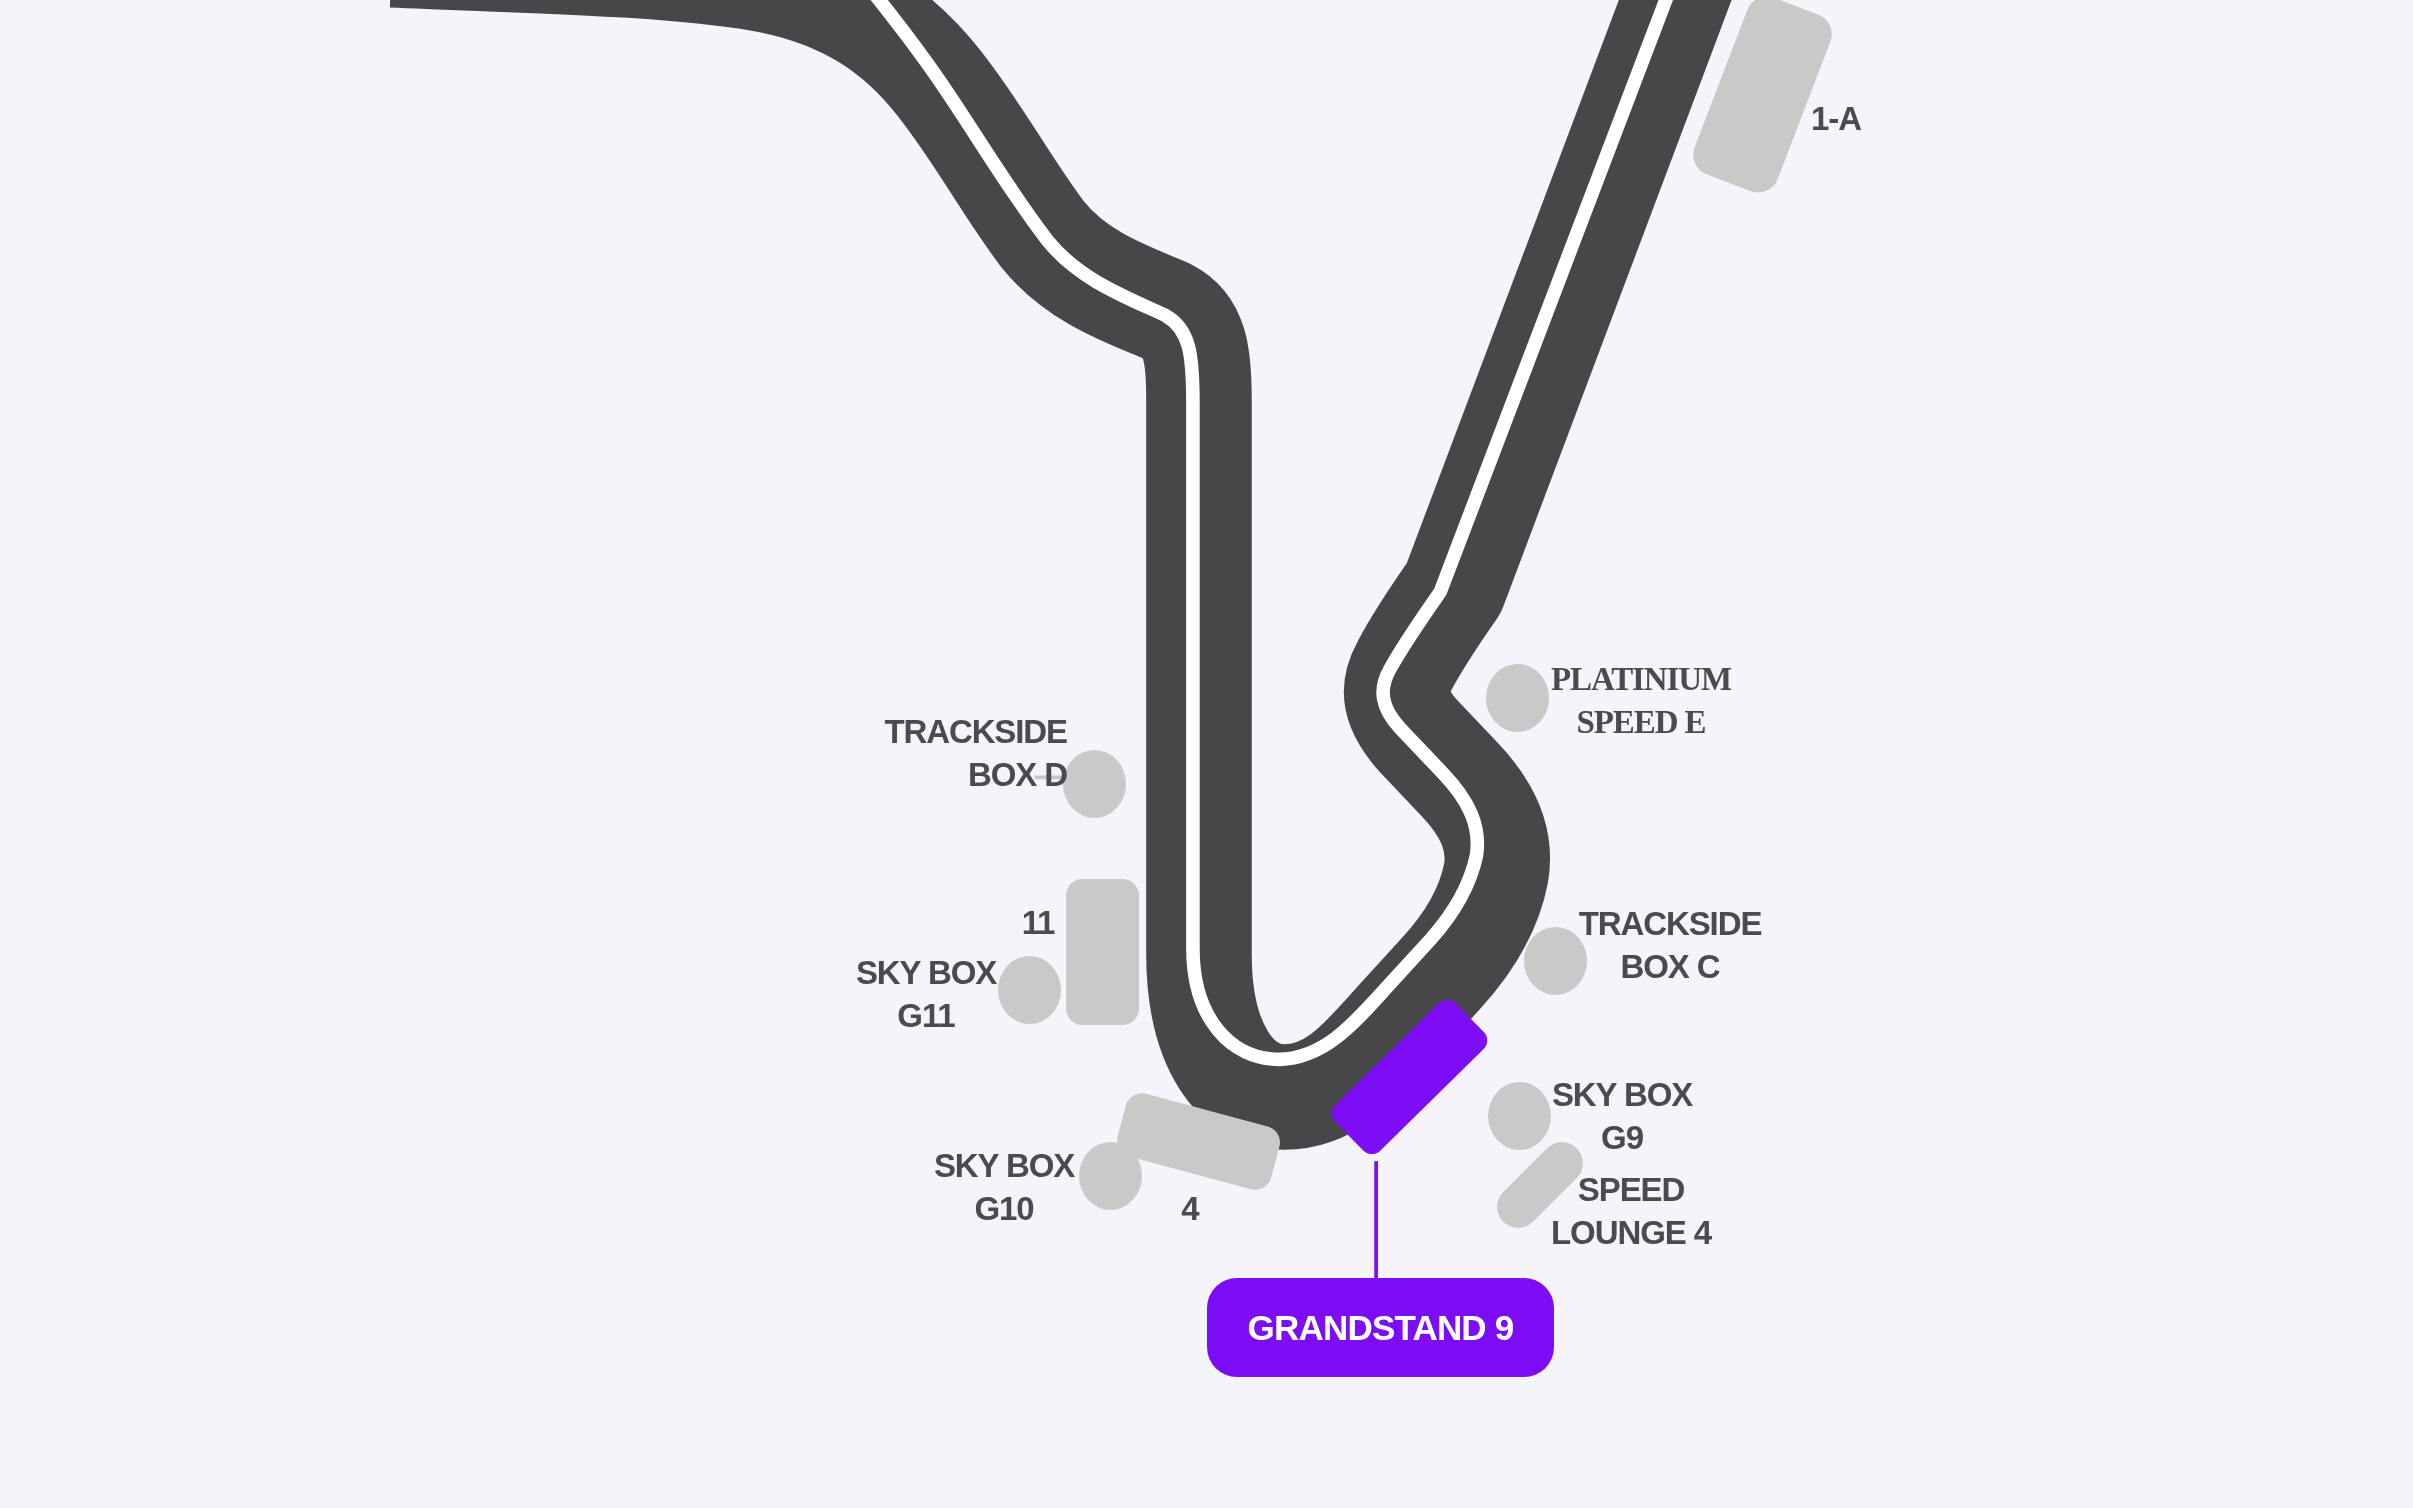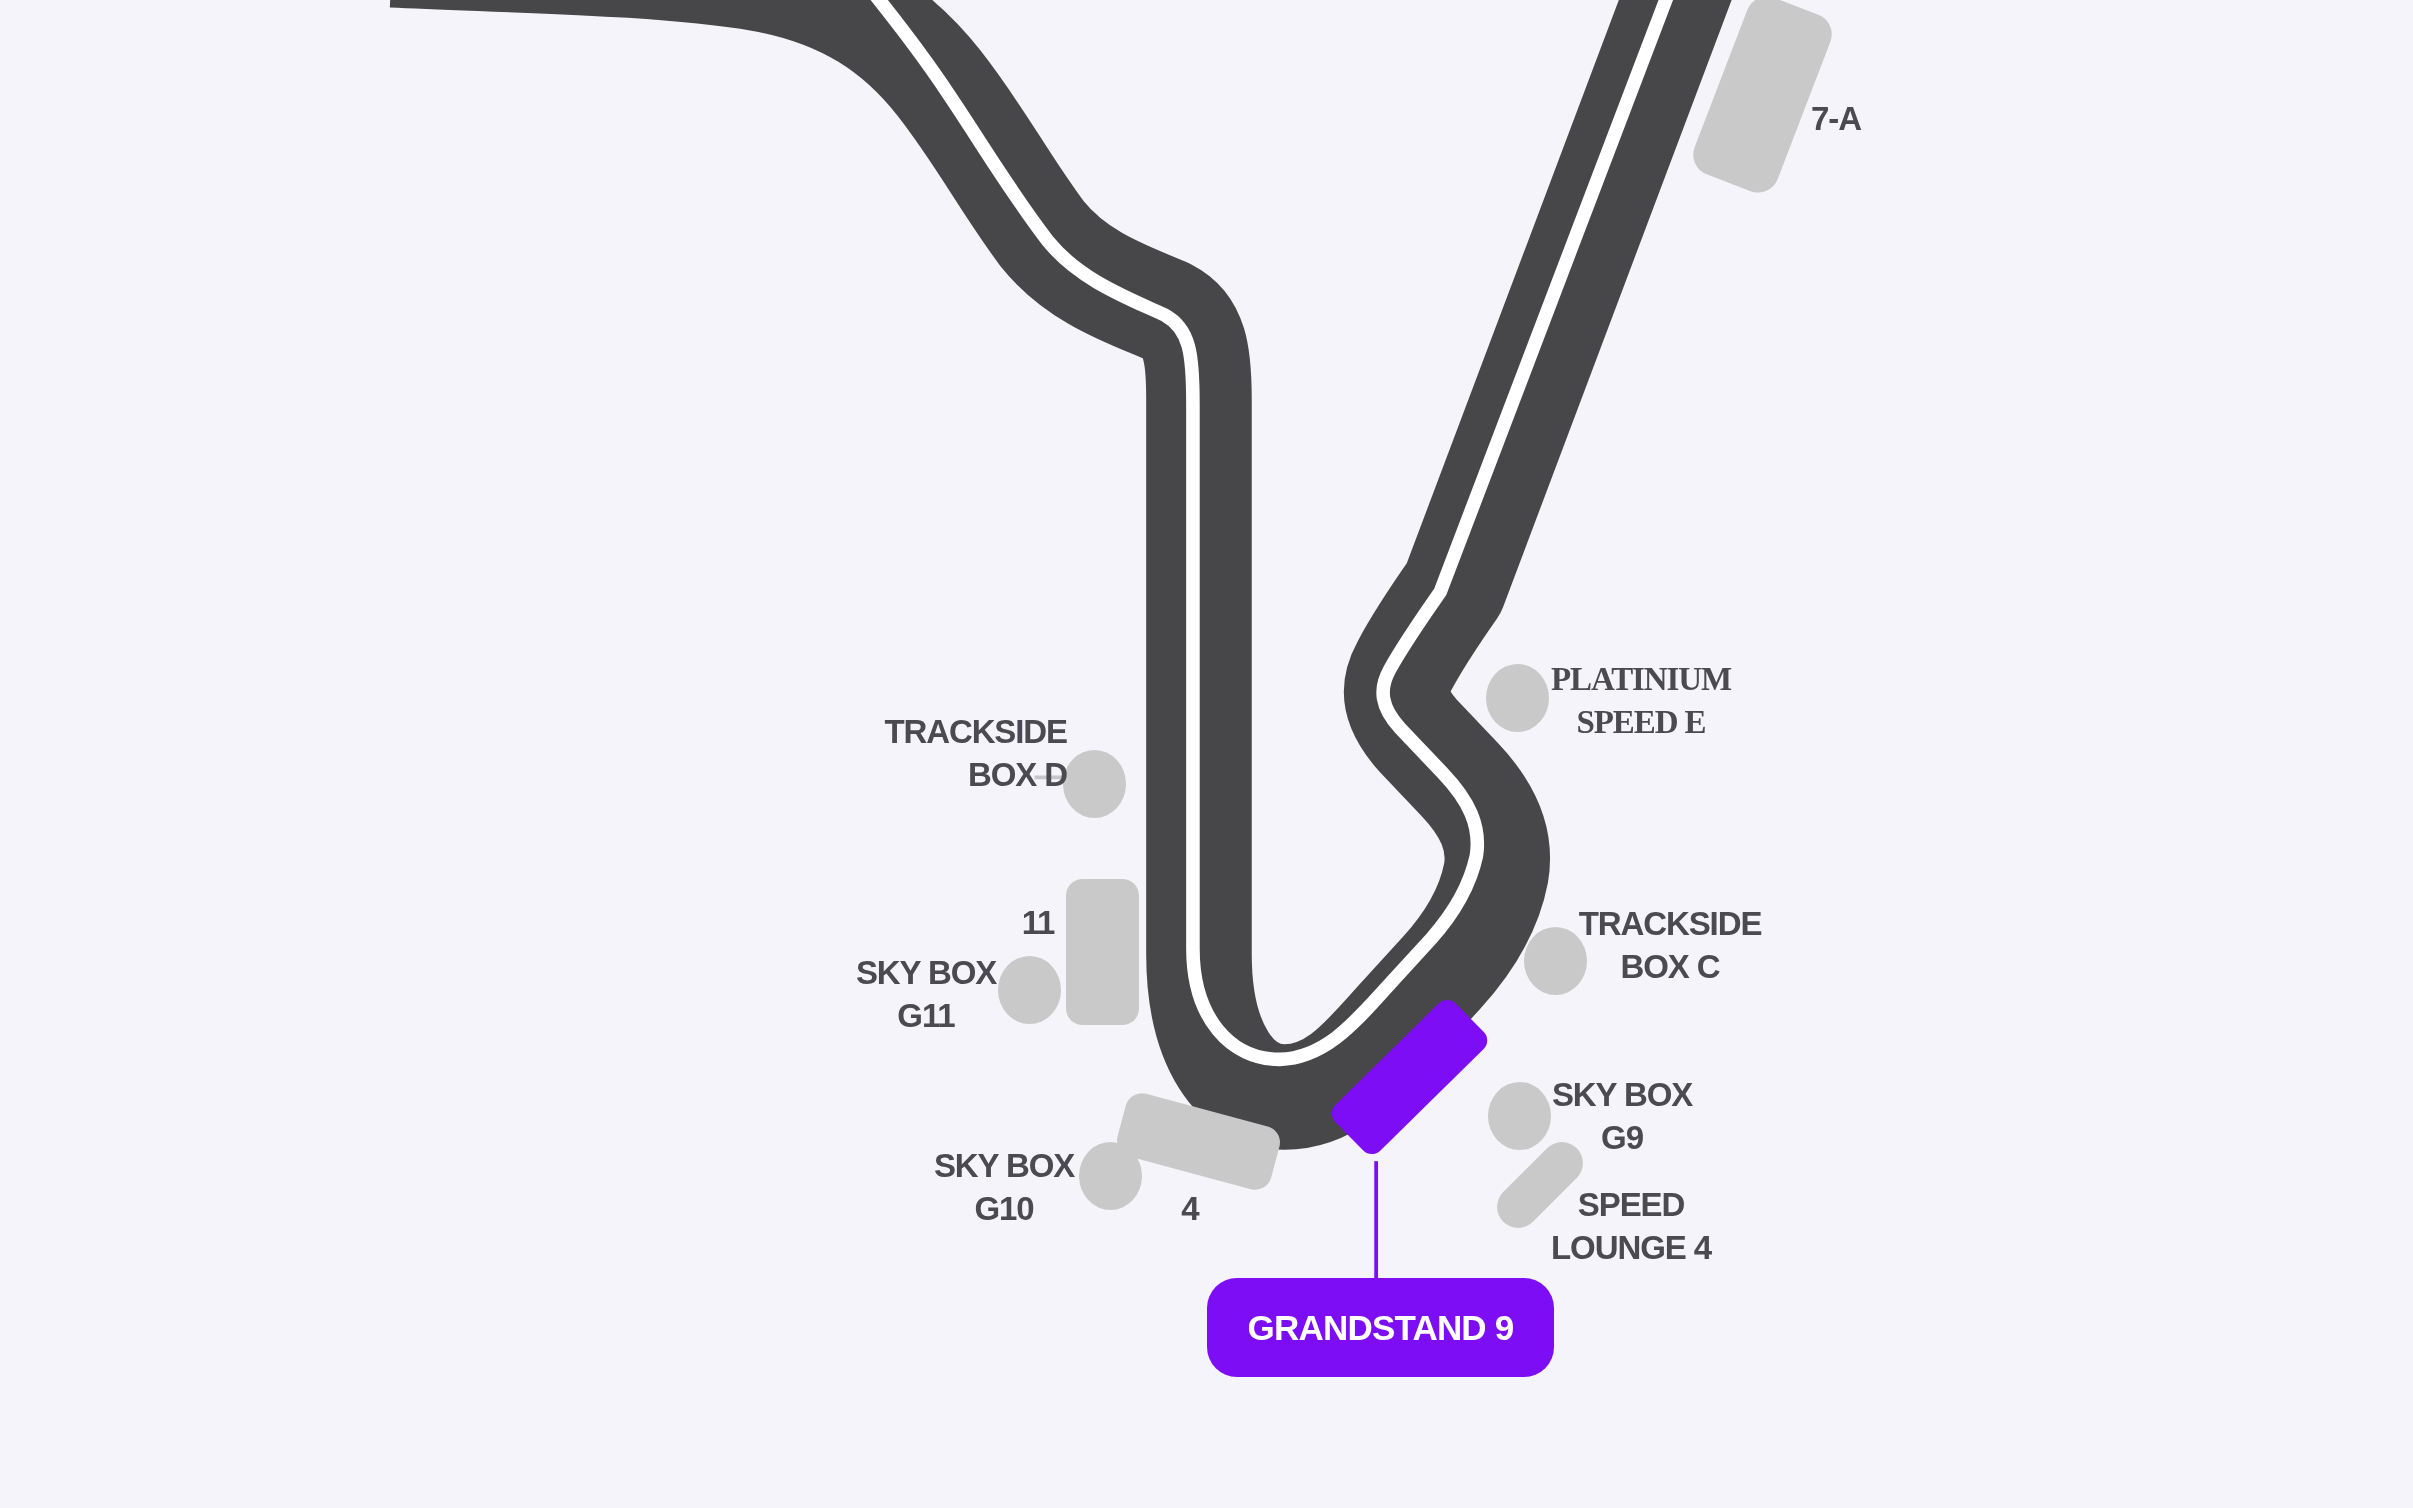--- a/index.html
+++ b/index.html
@@ -103,21 +103,21 @@
   <div class="stand purple" style="left:1325px;top:1045px;width:169px;height:64px;border-radius:12px;transform:rotate(-44.5deg);"></div>
   <div class="stand" style="left:1488px;top:1164px;width:104px;height:42px;border-radius:21px;transform:rotate(-45deg);"></div>
 
   <div class="circle" style="left:1063px;top:750px;"></div>
   <div class="circle" style="left:1486px;top:664px;"></div>
   <div class="circle" style="left:1524px;top:927px;"></div>
   <div class="circle" style="left:1488px;top:1082px;"></div>
   <div class="circle" style="left:998px;top:956px;"></div>
   <div class="circle" style="left:1079px;top:1142px;"></div>
 
-  <div class="lbl" style="left:1836px;top:118px;">7-A</div>
+  <div class="lbl" style="left:1836px;top:118px;">1-A</div>
 
   <div class="lbl right" style="left:1067px;top:753px;">
     <div>TRACKSIDE</div>
     <div>BOX D</div>
   </div>
 
   <div class="lbl" style="left:1641px;top:701px;font-family:Liberation Serif, serif;">
     <div>PLATINIUM</div>
     <div>SPEED E</div>
   </div>
@@ -139,21 +139,21 @@
     <div>G9</div>
   </div>
 
   <div class="lbl" style="left:1004px;top:1187px;">
     <div>SKY BOX</div>
     <div>G10</div>
   </div>
 
   <div class="lbl" style="left:1190px;top:1208px;">4</div>
 
-  <div class="lbl" style="left:1631px;top:1211px;margin-top:15px;">
+  <div class="lbl" style="left:1631px;top:1211px;">
     <div>SPEED</div>
     <div>LOUNGE 4</div>
   </div>
 
   <div class="btn">GRANDSTAND 9</div>
 
 </div>
 
 
 </body></html>

